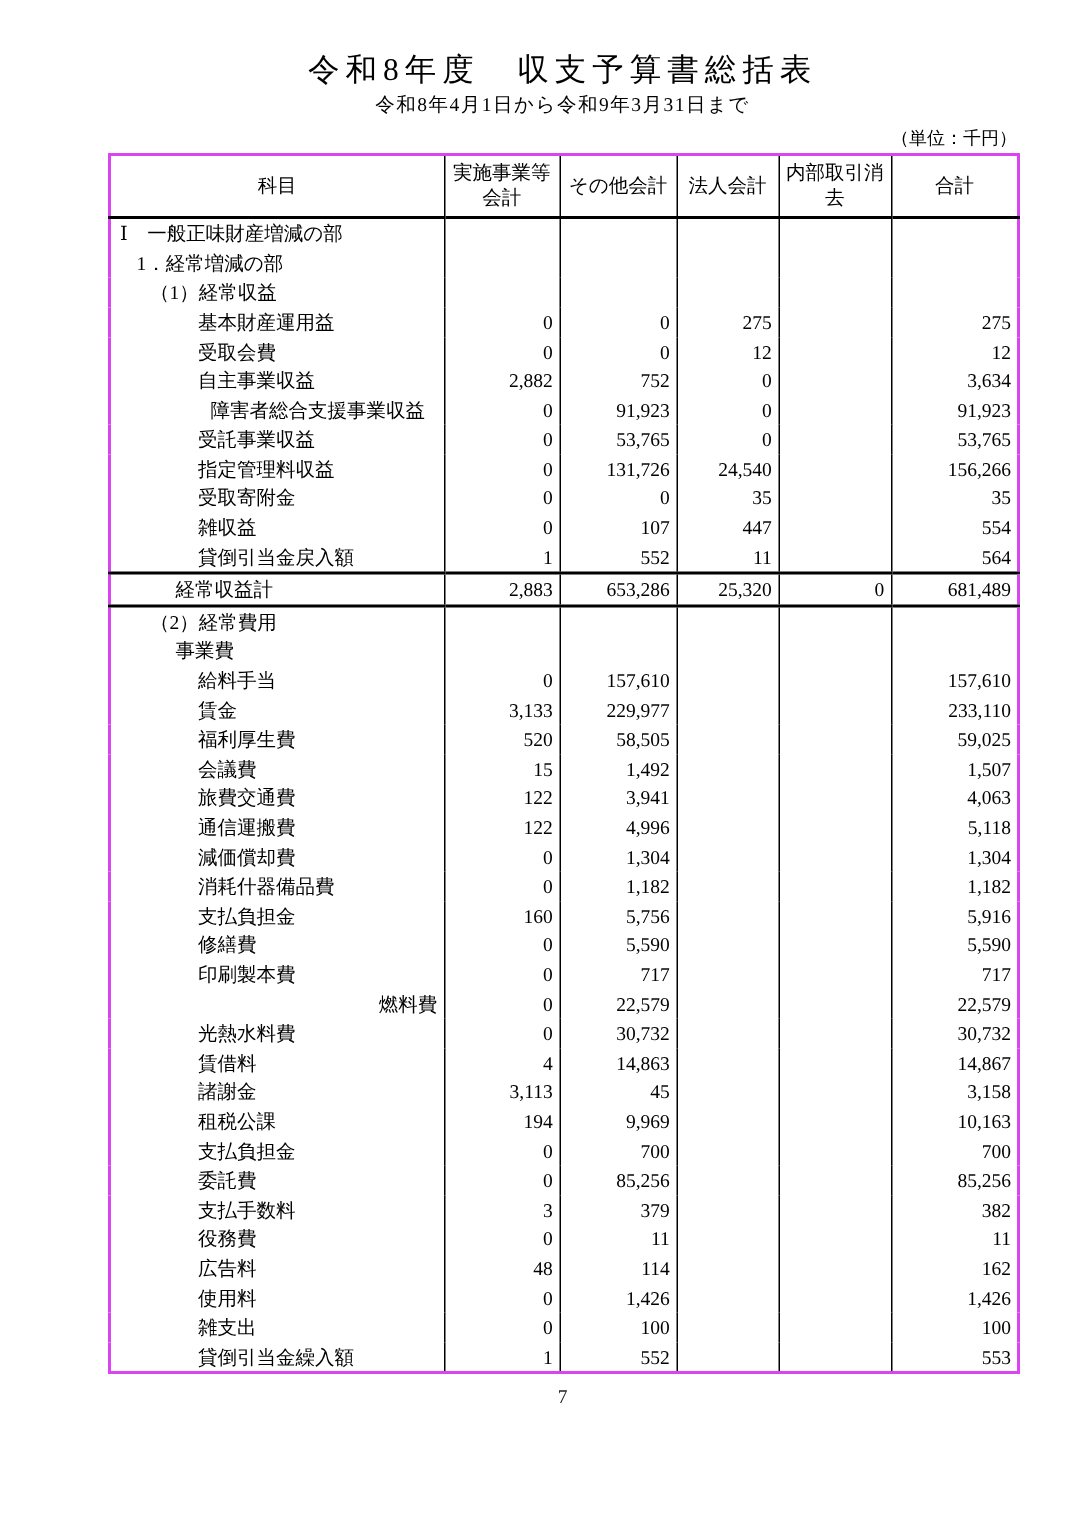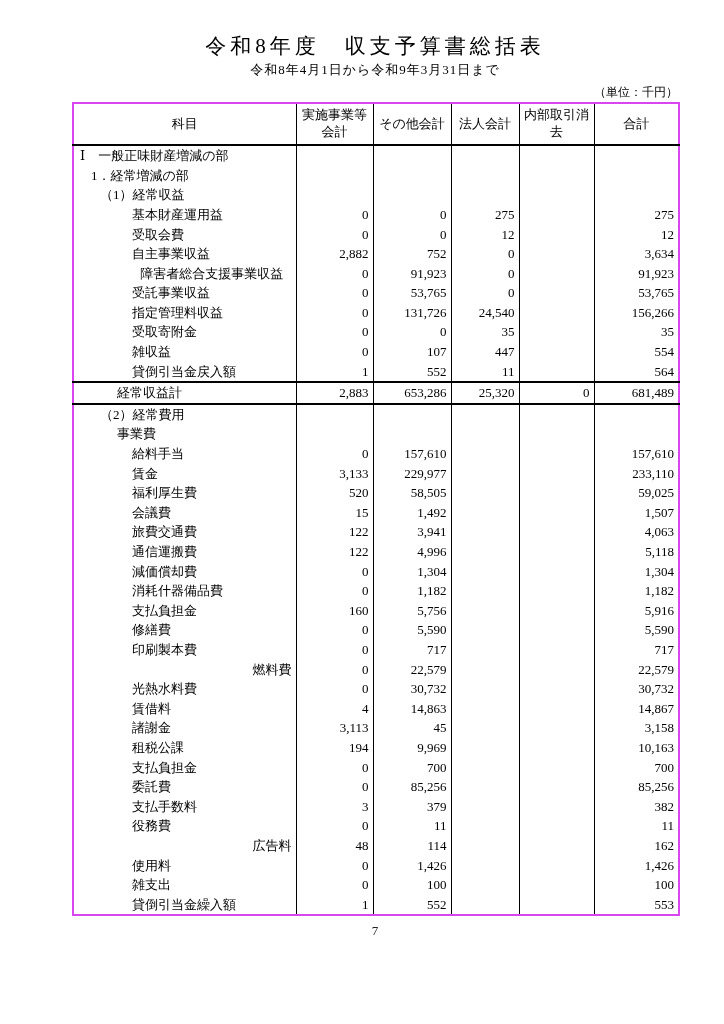--- a/index.html
+++ b/index.html
@@ -344,21 +344,21 @@
         </tr>
         <tr>
           <td class="label" style="padding-left: 58px;">役務費</td>
           <td class="num">0</td>
           <td class="num">11</td>
           <td class="num"></td>
           <td class="num"></td>
           <td class="num">11</td>
         </tr>
         <tr>
-          <td class="label" style="padding-left: 58px; text-align: right;">広告料</td>
+          <td class="label" style="padding-left: 58px;">広告料</td>
           <td class="num">48</td>
           <td class="num">114</td>
           <td class="num"></td>
           <td class="num"></td>
           <td class="num">162</td>
         </tr>
         <tr>
           <td class="label" style="padding-left: 58px;">使用料</td>
           <td class="num">0</td>
           <td class="num">1,426</td>

